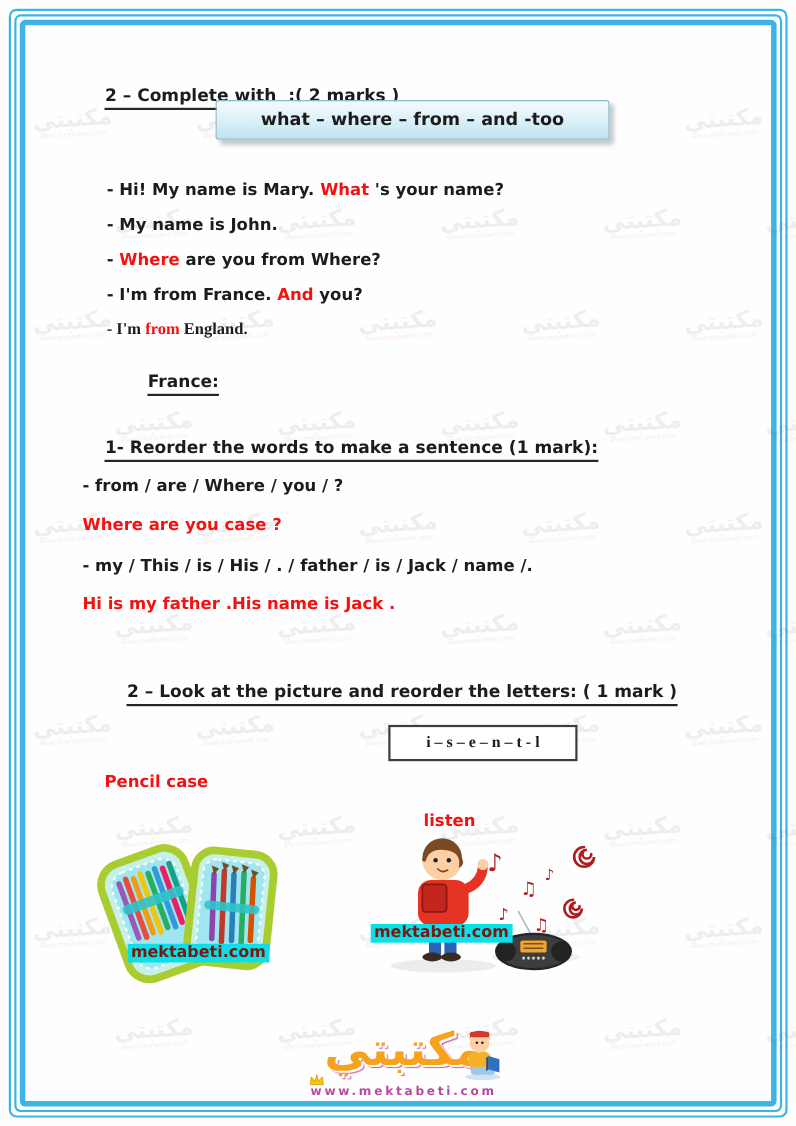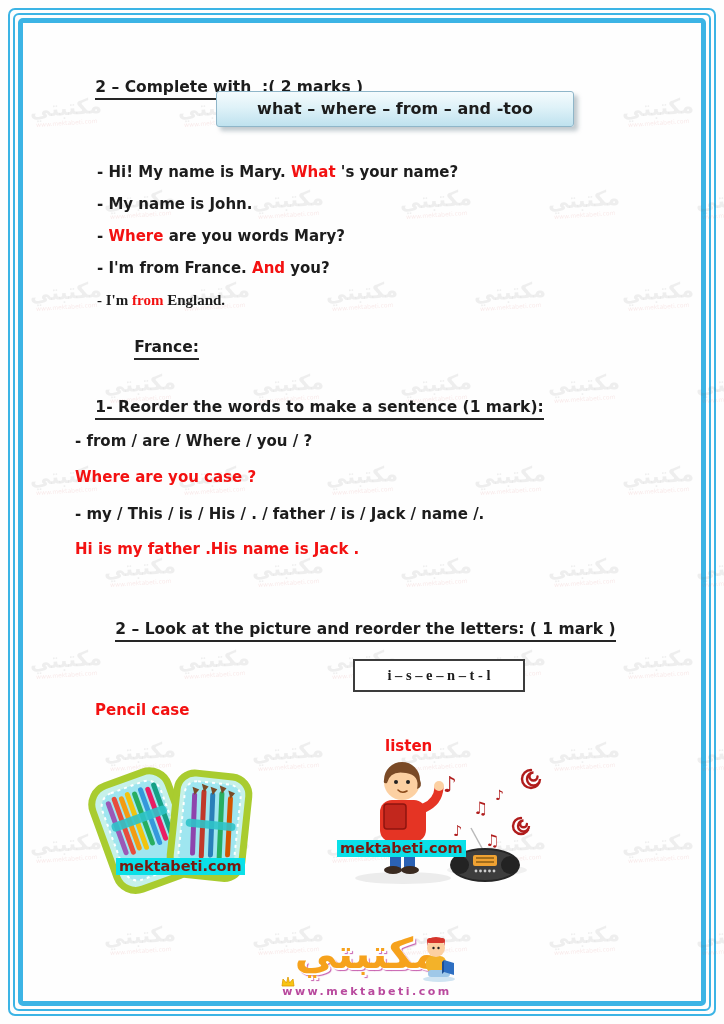--- a/index.html
+++ b/index.html
@@ -18,21 +18,21 @@
   
   .abs{position:absolute;white-space:pre;}
   .h{font-size:15.5px;font-weight:bold;display:inline-block;border-bottom:2px solid #262626;padding-bottom:2px;}
   .t{font-size:15px;font-weight:bold;}
   .red{color:#f31111;}
   .dlg{height:32px;line-height:32px;}
   .wordbank{position:absolute;left:196px;top:91px;width:356px;height:34px;line-height:34px;
             text-align:center;font-size:16px;font-weight:bold;white-space:pre;
             background:linear-gradient(#f4fbfd 0%,#dff2f8 45%,#bfe2ef 100%);
             border:1px solid #8fb6c9;border-radius:3px;
-            box-shadow:4px 4px 4px rgba(120,140,150,0.45);margin-left:20px;}
+            box-shadow:4px 4px 4px rgba(120,140,150,0.45);}
   .letterbox{position:absolute;top:659px;height:29px;line-height:29px;text-align:center;
              border:2px solid #3c3c3c;background:#fff;
              font-family:"Liberation Serif","DejaVu Serif",serif;font-weight:bold;font-size:14.5px;white-space:pre;}
   .img-wrap{position:absolute;}
   .img-label{position:absolute;background:#0ae0e8;color:#7a180e;font-weight:bold;
              font-size:14.5px;line-height:17px;padding:0 3px;white-space:pre;margin-top:12px;}
   
   .logo{position:absolute;left:272px;top:926px;width:190px;text-align:center;}
   .logo-row{position:relative;height:58px;}
   .logo-ar{direction:rtl;font-size:42px;line-height:56px;font-weight:bold;color:#f6a21c;
@@ -253,21 +253,21 @@
     </div>
 
   <div class="abs" style="left:75px;top:58px;">
     <span class="h">2 – Complete with  :( 2 marks )</span>
   </div>
 
   <div class="wordbank">what – where – from – and -too</div>
 
   <div class="abs t dlg" style="left:97px;top:156px;"><span>- Hi! My name is Mary. </span><span class="red">What</span><span> 's your name?</span></div>
   <div class="abs t dlg" style="left:97px;top:188px;"><span>- My name is John.</span><span class="red"></span><span></span></div>
-  <div class="abs t dlg" style="left:97px;top:220px;"><span>- </span><span class="red">Where</span><span> are you words Mary?</span></div>
+  <div class="abs t dlg" style="left:97px;top:220px;"><span>- </span><span class="red">Where</span><span> are you from Where?</span></div>
   <div class="abs t dlg" style="left:97px;top:252px;"><span>- I'm from France. </span><span class="red">And</span><span> you?</span></div>
   <div class="abs t dlg" style="left:97px;top:284px;font-family:Liberation Serif, serif;"><span>- I'm </span><span class="red">from</span><span> England.</span></div>
 
   <div class="abs" style="left:114px;top:318px;">
     <span class="h">France:</span>
   </div>
 
   <div class="abs" style="left:75px;top:378px;">
     <span class="h">1- Reorder the words to make a sentence (1 mark):</span>
   </div>

